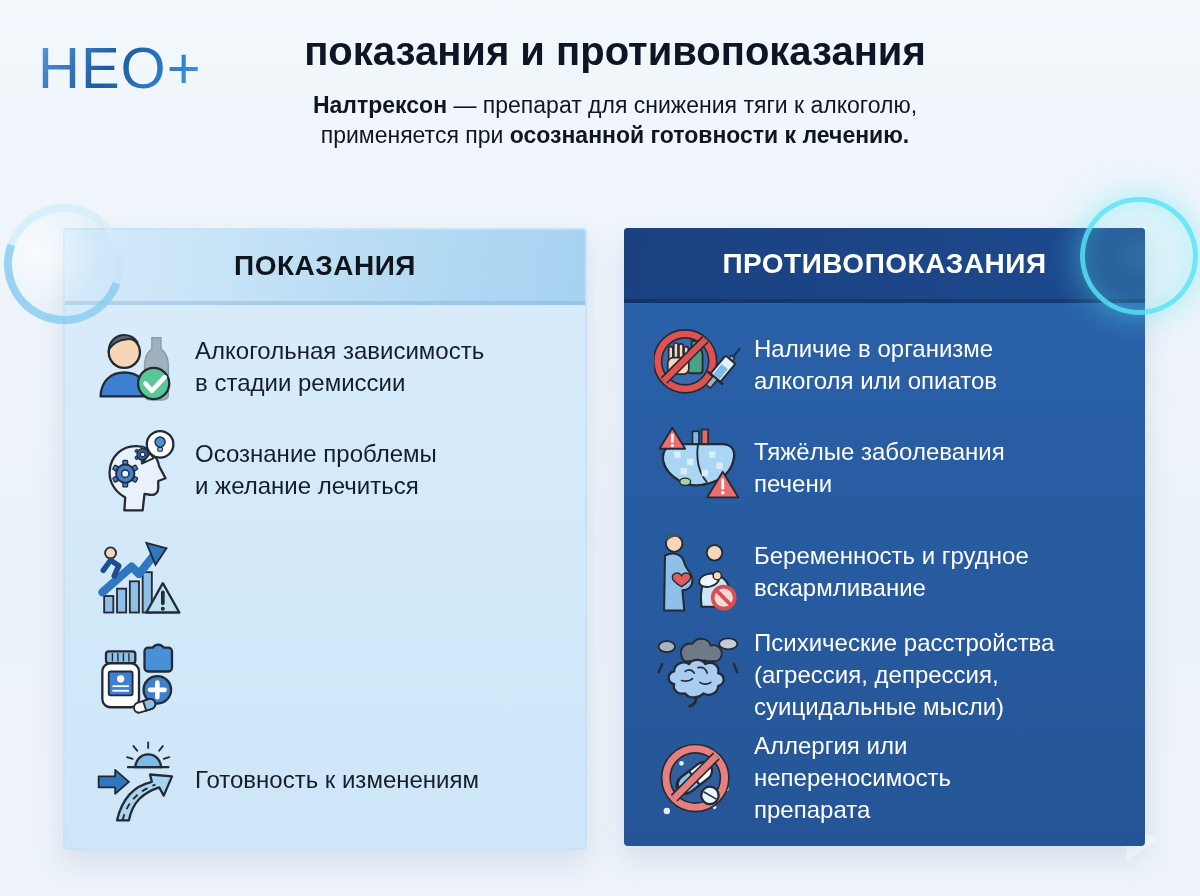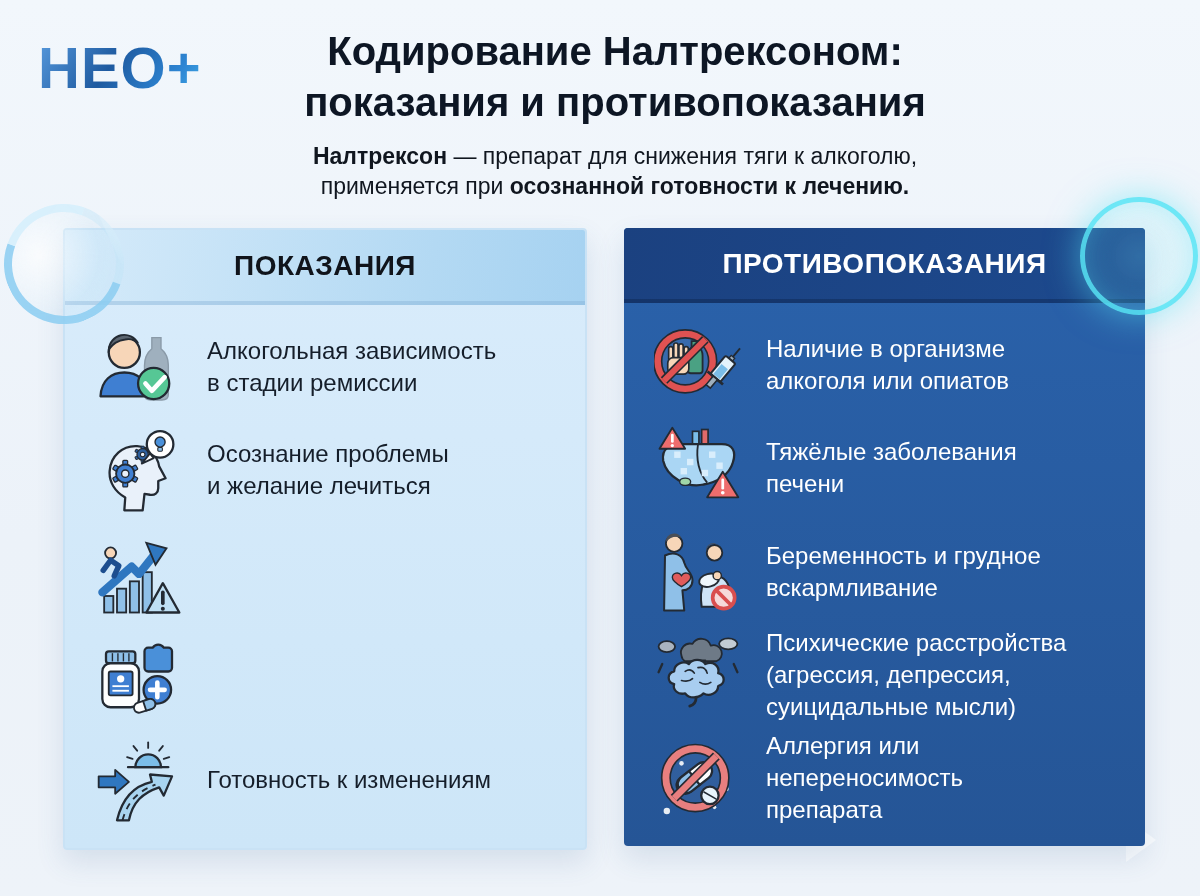--- a/index.html
+++ b/index.html
@@ -1,20 +1,20 @@
 <!DOCTYPE html>
 <html><head>
 <meta charset="utf-8">
 <style>
   html,body{margin:0;padding:0;}
   body{width:1200px;height:896px;overflow:hidden;font-family:"Liberation Sans","DejaVu Sans",sans-serif;}
   .page{position:relative;width:1200px;height:896px;background:linear-gradient(180deg,#f2f7fc 0%,#ecf2f9 60%,#eef3f9 100%);overflow:hidden;}
 
   
-  .logo{position:absolute;left:38px;top:34px;font-size:58px;font-weight:700;letter-spacing:1px;
+  .logo{position:absolute;left:38px;top:34px;font-size:58px;font-weight:400;letter-spacing:1px;
         background:linear-gradient(125deg,#5a9de0 0%,#1e5aa0 45%,#2e86d4 80%,#45b1e8 100%);
         -webkit-background-clip:text;background-clip:text;color:transparent;}
 
   
   .titles{position:absolute;left:185px;top:26px;width:860px;text-align:center;}
   .title{font-size:40px;line-height:51px;font-weight:800;color:#0d1624;margin:0;}
   .title span{display:block;}
   .subtitle{margin:13px 0 0 0;font-size:23px;line-height:30px;color:#10161f;font-weight:500;}
   .subtitle b{font-weight:800;}
 
@@ -36,37 +36,36 @@
         box-shadow:0 12px 28px rgba(60,100,150,.14);}
   .card-light{width:522px;background:linear-gradient(180deg,#d9ecfb,#cde6f8);border:2px solid #c9e2f5;}
   .card-dark{width:523px;background:linear-gradient(180deg,#2a62ab,#255596);}
   .card-header{height:71px;flex:0 0 71px;display:flex;align-items:center;justify-content:center;
                font-size:28px;font-weight:800;letter-spacing:.5px;}
   .card-light .card-header{background:linear-gradient(100deg,#d6ebfa 0%,#b3d9f3 70%,#a6d2f1 100%);
                color:#10141b;border-bottom:4px solid rgba(125,170,210,.38);}
   .card-dark .card-header{background:linear-gradient(100deg,#1b4180,#1d4a8e);color:#ffffff;
                border-bottom:4px solid rgba(8,28,62,.35);}
   .card-body{flex:1;display:flex;flex-direction:column;padding:10px 18px 16px 30px;}
-  .row{flex:1;display:flex;align-items:center;gap:24px;}
+  .row{flex:1;display:flex;align-items:center;gap:12px;}
   .icon{width:88px;height:88px;flex:0 0 88px;}
   .icon svg{width:88px;height:88px;display:block;}
   .row-text{font-size:24px;line-height:32px;font-weight:500;white-space:pre-line;}
   .card-light .row-text{color:#151e2a;}
   .card-dark .row-text{color:#ffffff;}
 </style>
 </head>
 <body>
 
 <div class="page">
 
   <div class="logo">НЕО+</div>
 
   <div class="titles">
     <h1 class="title">
-      <span>Кодирование Налтрексоном:</span>
       <span>показания и противопоказания</span>
     </h1>
     <p class="subtitle"><b>Налтрексон</b><span> — препарат для снижения тяги к алкоголю,</span><br>
       <span>применяется при </span><b>осознанной готовности к лечению.</b></p>
   </div>
 
   <div class="bubble-ring"></div>
   <div class="cyan-glow"></div>
   <div class="white-arrow"></div>
 

